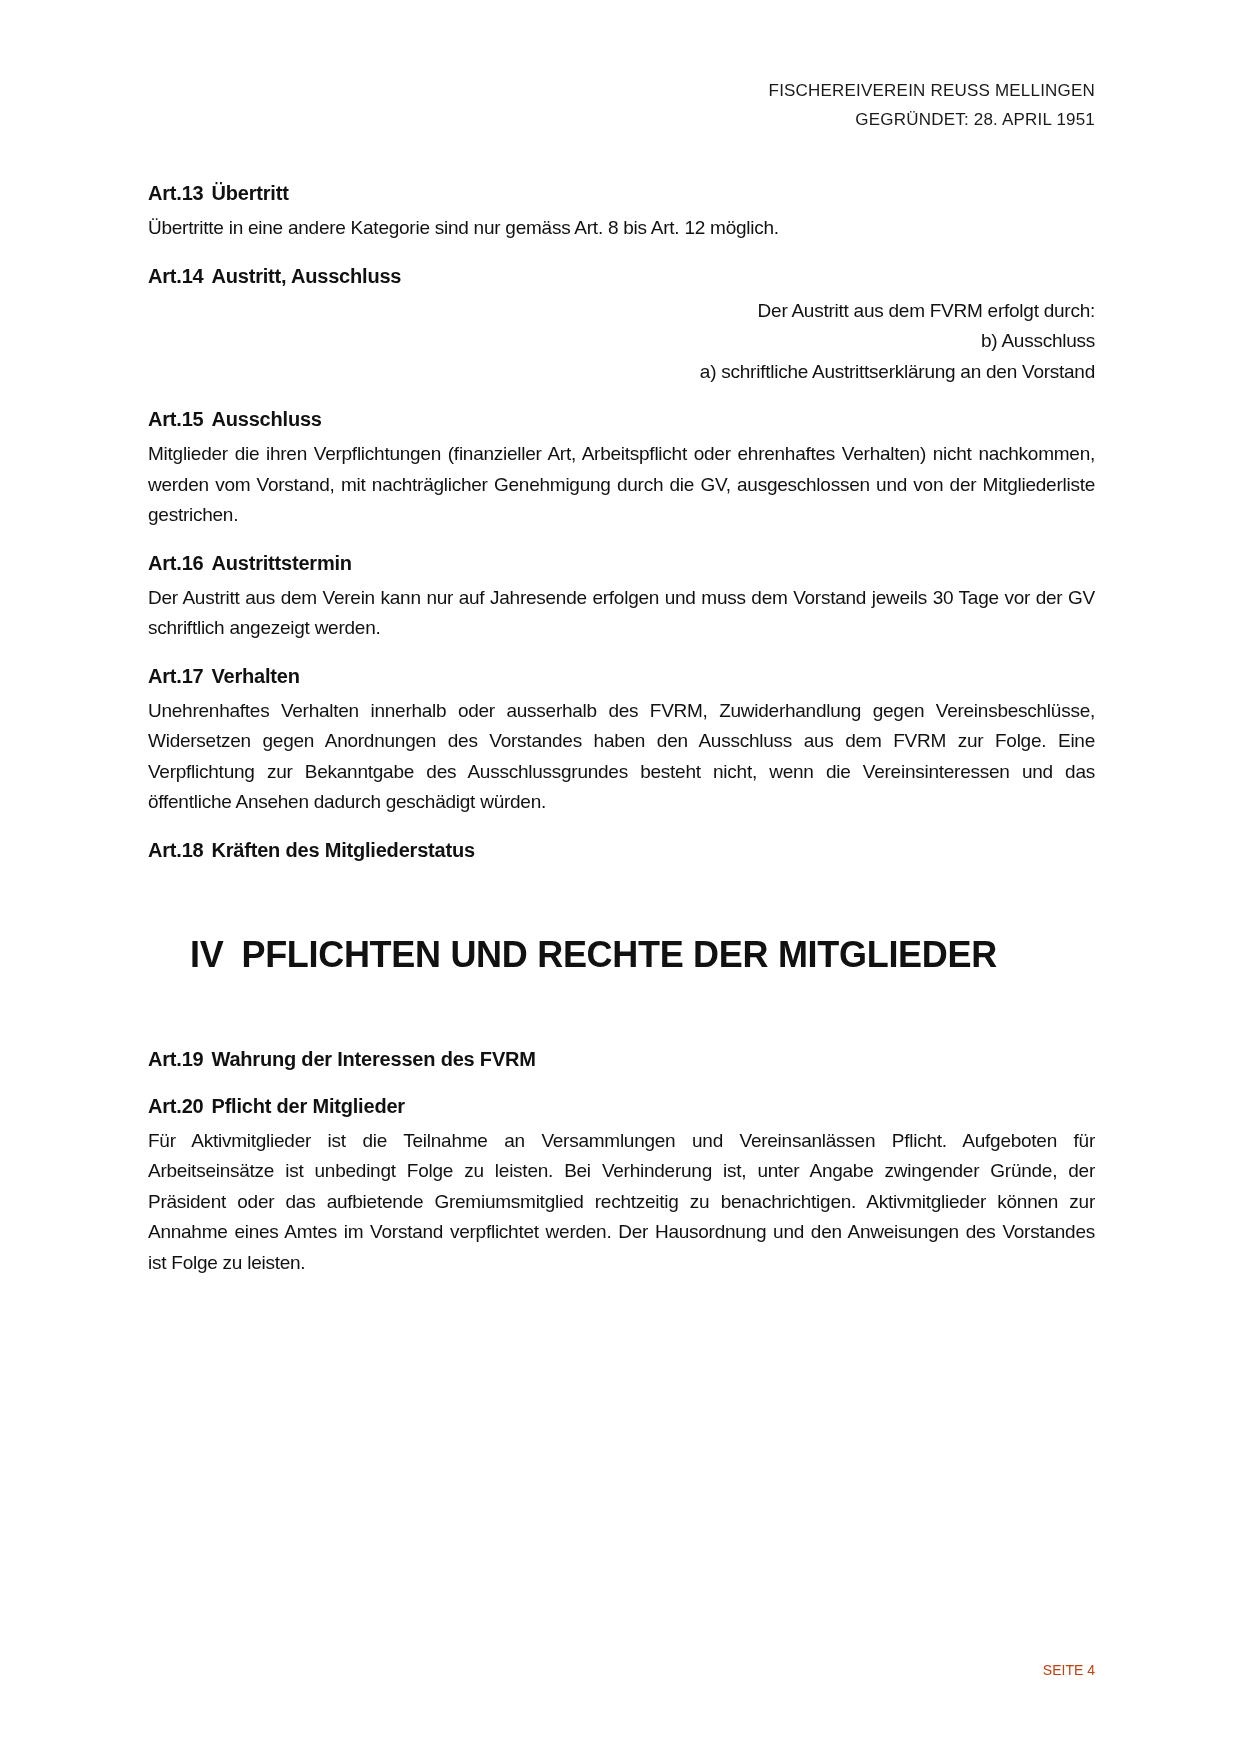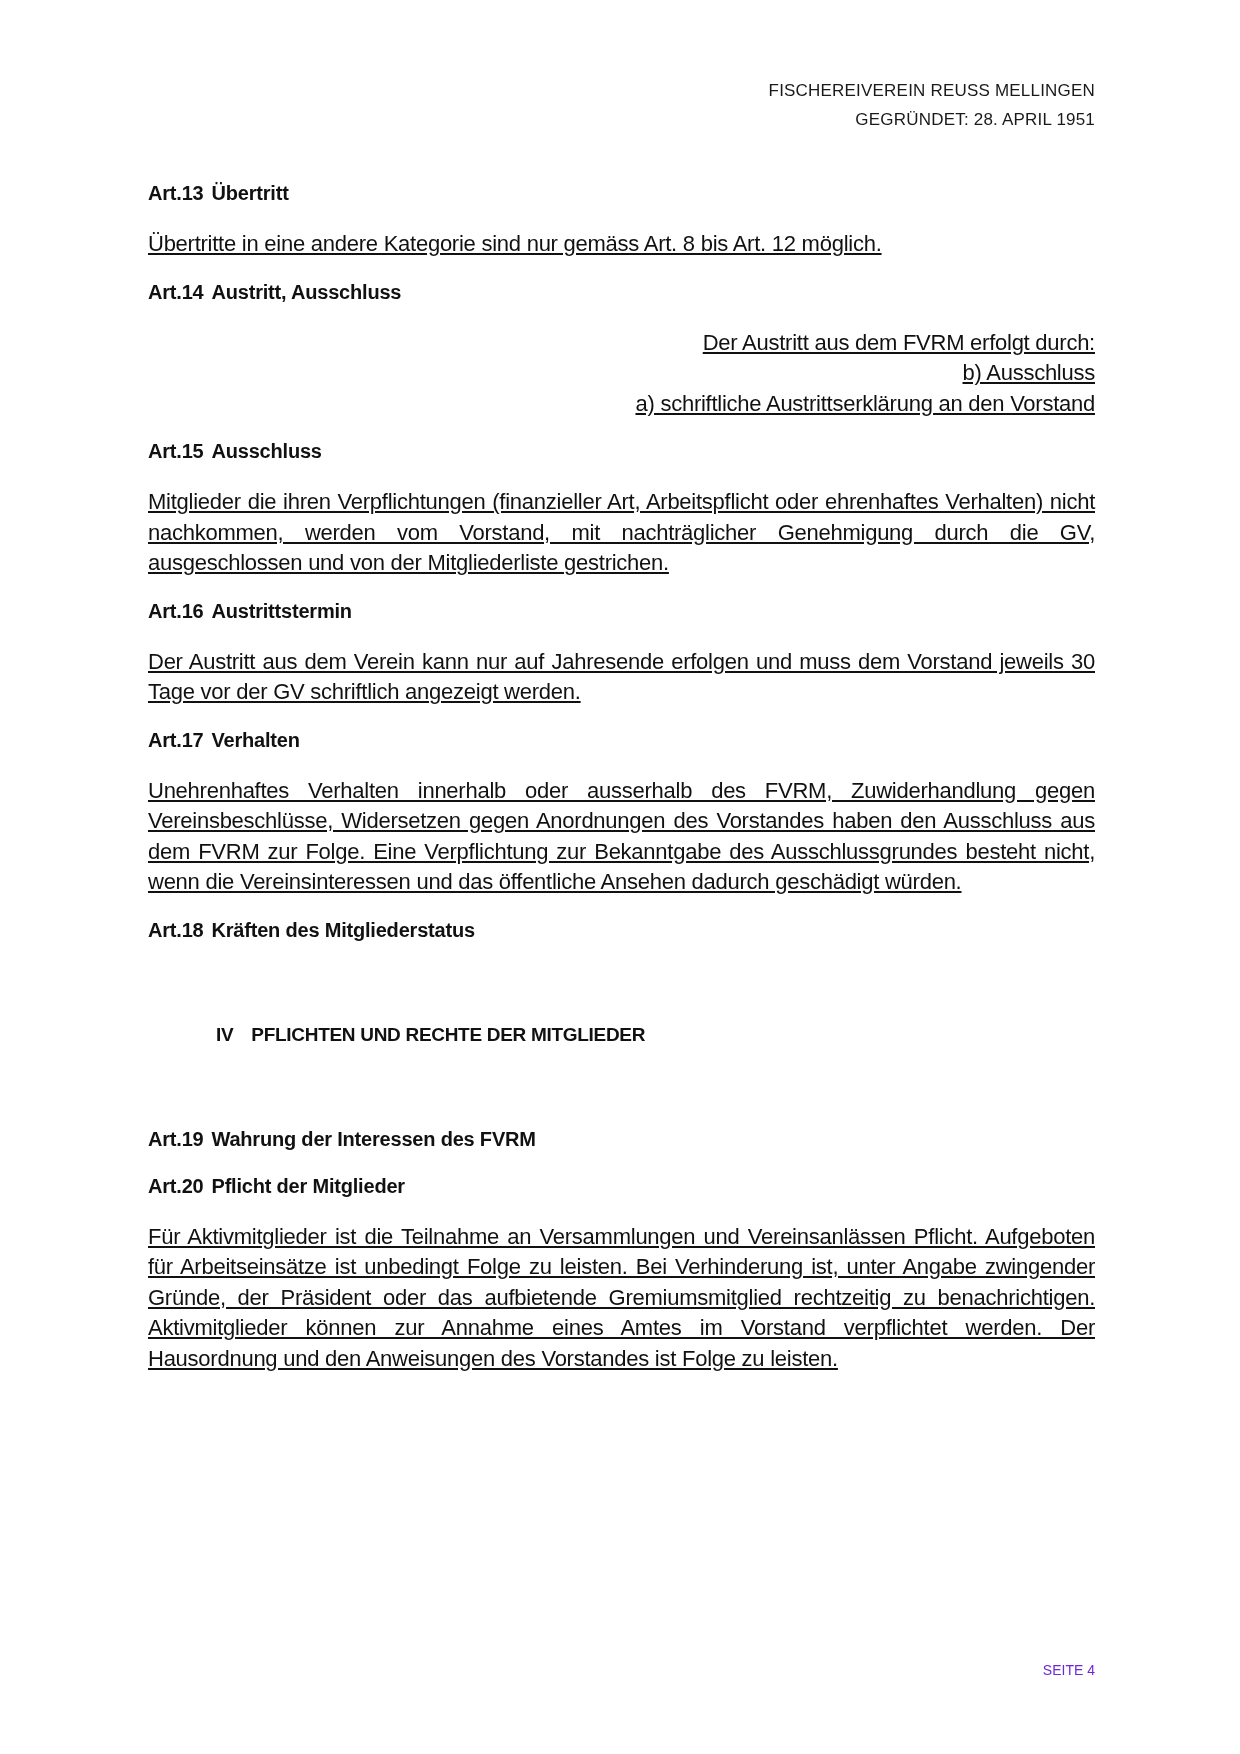--- a/index.html
+++ b/index.html
@@ -11,33 +11,32 @@
     position: absolute; right: 145px; top: 76px; text-align: right;
     font-size: 17px; line-height: 29px; letter-spacing: 0.2px; color: #1a1a1a;
   }
   .content { position: absolute; left: 148px; top: 178px; width: 947px; }
   .art-title {
     font-weight: bold; font-size: 20px; line-height: 30px; margin: 0;
     letter-spacing: -0.2px;
   }
   .art-title .num { margin-right: 8px; }
   .art-body {
-    font-size: 22px; line-height: 30.5px; margin: 21px 0 0 0; text-align: justify;
+    font-size: 19px; line-height: 30.5px; margin: 5px 0 0 0; text-align: justify;
     letter-spacing: -0.25px;
-    text-decoration: underline;
   }
   .art-body .line { display: block; }
   .article { margin-bottom: 17px; }
   .section-title {
-    font-weight: bold; font-size: 19px; line-height: 36px;
-    margin: 72px 0 71px 68px; letter-spacing: -0.3px;
+    font-weight: bold; font-size: 36px; line-height: 36px;
+    margin: 72px 0 71px 42px; letter-spacing: -0.3px;
   }
   .section-title .roman { margin-right: 18px; }
   .page-number {
-    position: absolute; right: 145px; top: 1662px; font-size: 14px; color: #6d28d9;
+    position: absolute; right: 145px; top: 1662px; font-size: 14px; color: #c2410c;
   }
 </style>
 </head>
 <body>
 
 <div class="page-header">
   <div>FISCHEREIVEREIN REUSS MELLINGEN</div>
   <div>GEGRÜNDET: 28. APRIL 1951</div>
 </div>
 

